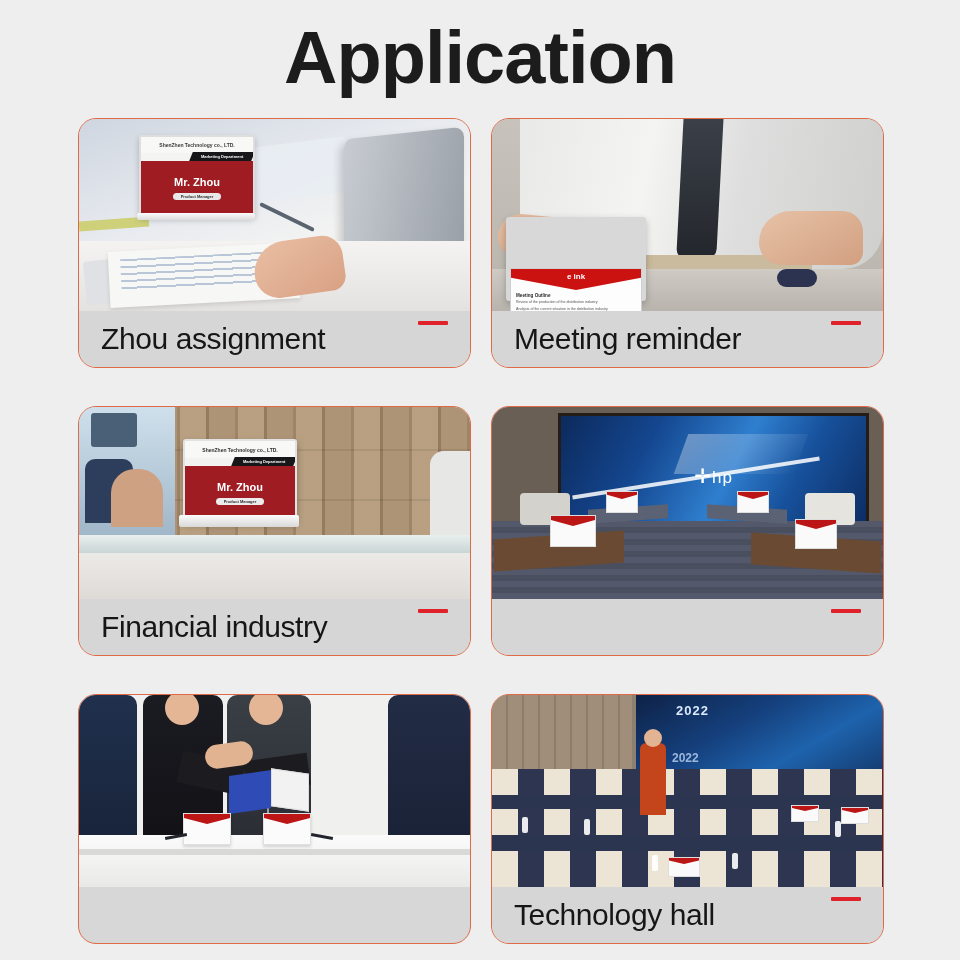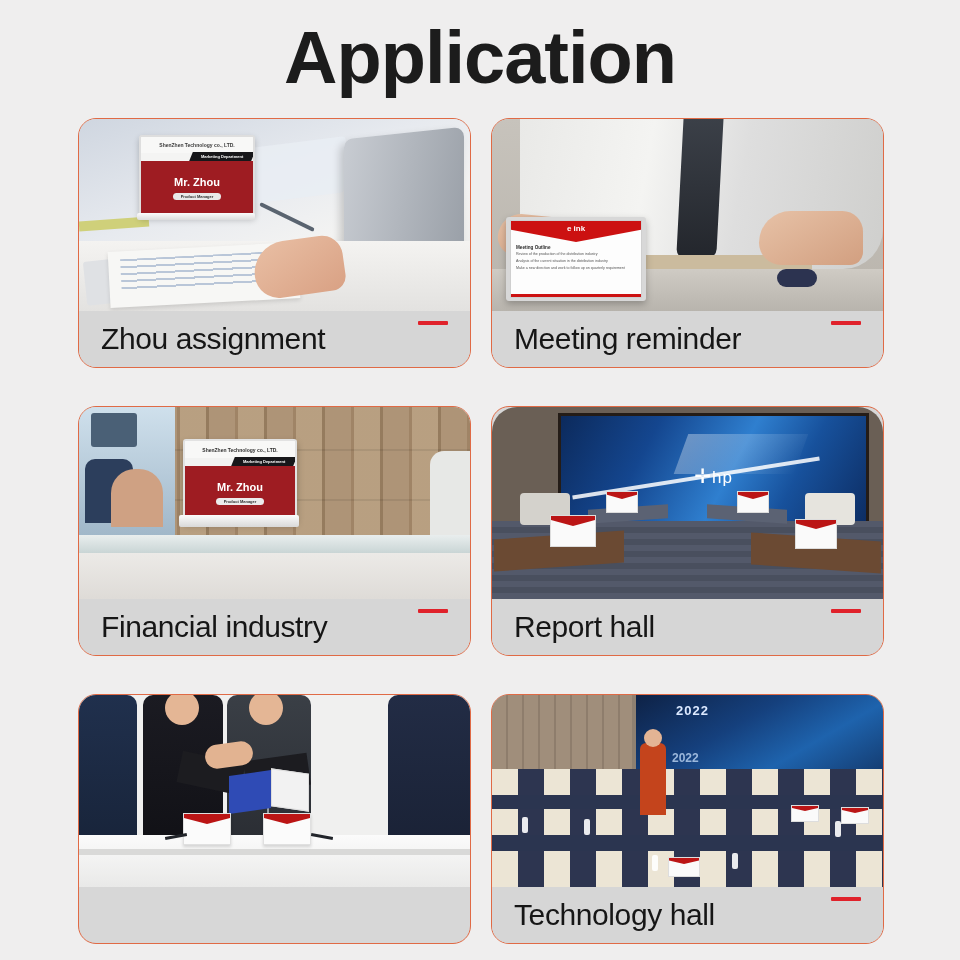--- a/index.html
+++ b/index.html
@@ -113,21 +113,21 @@
      transform:skewX(-3deg);border-radius:0 0 10px 10px;}
   .s2 .handR{position:absolute;right:20px;top:92px;width:104px;height:54px;
      background:linear-gradient(150deg,#e7c2a7,#d29f80);border-radius:34px 22px 14px 24px;}
   .s2 .handL{position:absolute;left:6px;top:96px;width:66px;height:42px;
      background:linear-gradient(150deg,#e7c2a7,#d29f80);border-radius:26px 16px 12px 20px;transform:rotate(6deg);}
   .s2 .book{position:absolute;left:150px;top:136px;width:170px;height:26px;background:#cbbb9e;border-radius:3px;}
   .s2 .desk{position:absolute;left:0;right:0;top:150px;bottom:0;background:linear-gradient(#cfcbc4,#b8b4ad);}
   .s2 .mouse{position:absolute;right:66px;top:150px;width:40px;height:18px;background:#2c3350;border-radius:12px;}
 
   
-  .s4{background:#6a5f55;border-radius:25px;}
+  .s4{background:#6a5f55;}
   .s4 .screen{position:absolute;left:66px;top:6px;right:14px;height:108px;
      background:linear-gradient(118deg,#0c2a5c 0%,#14468f 28%,#2f7fcf 55%,#17519c 74%,#0d2d63 100%);
      border:3px solid #241c17;}
   .s4 .shard{position:absolute;left:10px;top:60px;width:250px;height:4px;background:rgba(255,255,255,.85);transform:rotate(-9deg);}
   .s4 .shard2{position:absolute;left:120px;top:18px;width:120px;height:40px;
      background:linear-gradient(120deg,rgba(255,255,255,.35),rgba(255,255,255,0));transform:skewX(-20deg);}
   .s4 .hp{position:absolute;left:50%;top:48px;transform:translateX(-50%);color:#fff;font-size:17px;font-weight:300;letter-spacing:1px;}
   .s4 .floor{position:absolute;left:0;right:0;top:114px;bottom:0;
      background:repeating-linear-gradient(0deg,#53596a 0 6px,#494f5e 6px 12px);}
   .s4 .deskA{position:absolute;left:2px;top:128px;width:130px;height:32px;background:#6b4a33;transform:skewY(-4deg);}
@@ -214,21 +214,21 @@
     <div class="photo">
       <div class="scene s2">
         <div class="shirt"></div>
         <div class="tie"></div>
         <div class="handL"></div>
         <div class="book"></div>
         <div class="handR"></div>
         <div class="desk"></div>
         <div class="mouse"></div>
         <div style="position:absolute;left:14px;top:98px;width:140px;height:84px;background:#d8d8d8;border-radius:3px;padding:3px 4px;box-sizing:border-box;box-shadow:0 3px 7px rgba(0,0,0,.25);">
-          <div style="position:relative;width:100%;height:100%;background:#fdfdfd;overflow:hidden;border:1px solid #cfcfcf;box-sizing:border-box;">
+          <div style="position:relative;width:100%;height:100%;background:#fdfdfd;overflow:hidden;border:1px solid #cfcfcf;box-sizing:border-box;margin-top:48px;">
             <div style="position:relative;height:21px;background:#cc1111;clip-path:polygon(0 0,100% 0,100% 42%,50% 100%,0 42%);display:flex;align-items:flex-start;justify-content:center;">
               <span style="font-size:8px;color:#fff;font-weight:700;margin-top:3px;">e ink</span>
             </div>
             <div style="padding:3px 5px 0 5px;">
               <div style="font-size:4.6px;font-weight:700;color:#2b2b2b;margin-bottom:2px;">Meeting Outline</div>
               <div style="font-size:3.6px;color:#555;line-height:5px;margin-bottom:2px;">Review of the production of the distribution industry</div>
               <div style="font-size:3.6px;color:#555;line-height:5px;margin-bottom:2px;">Analysis of the current situation in the distribution industry</div>
               <div style="font-size:3.6px;color:#555;line-height:5px;">Make a new direction and work to follow up on quarterly requirement</div>
             </div>
             <div style="position:absolute;left:0;right:0;bottom:0;height:3px;background:#cc1111;"></div>
@@ -298,21 +298,20 @@
         </div>
         <div style="position:absolute;left:58px;top:108px;width:44px;height:30px;background:#fafafa;border:1px solid #ddd;overflow:hidden;">
           <div style="height:10px;background:#bb1515;clip-path:polygon(0 0,100% 0,100% 40%,50% 100%,0 40%);"></div>
         </div>
         <div style="position:absolute;right:46px;top:112px;width:40px;height:28px;background:#fafafa;border:1px solid #ddd;overflow:hidden;">
           <div style="height:9px;background:#bb1515;clip-path:polygon(0 0,100% 0,100% 40%,50% 100%,0 40%);"></div>
         </div>
       </div>
     </div>
     <div class="label-band">
-      <span class="label-text">Report hall</span>
       <span class="dash-icon"></span>
     </div>
   </div>
 
   <div class="card">
     <div class="photo">
       <div class="scene s5">
         <div class="suit s-a"></div>
         <div class="suit s-b"></div>
           <div class="head h-b"></div>

